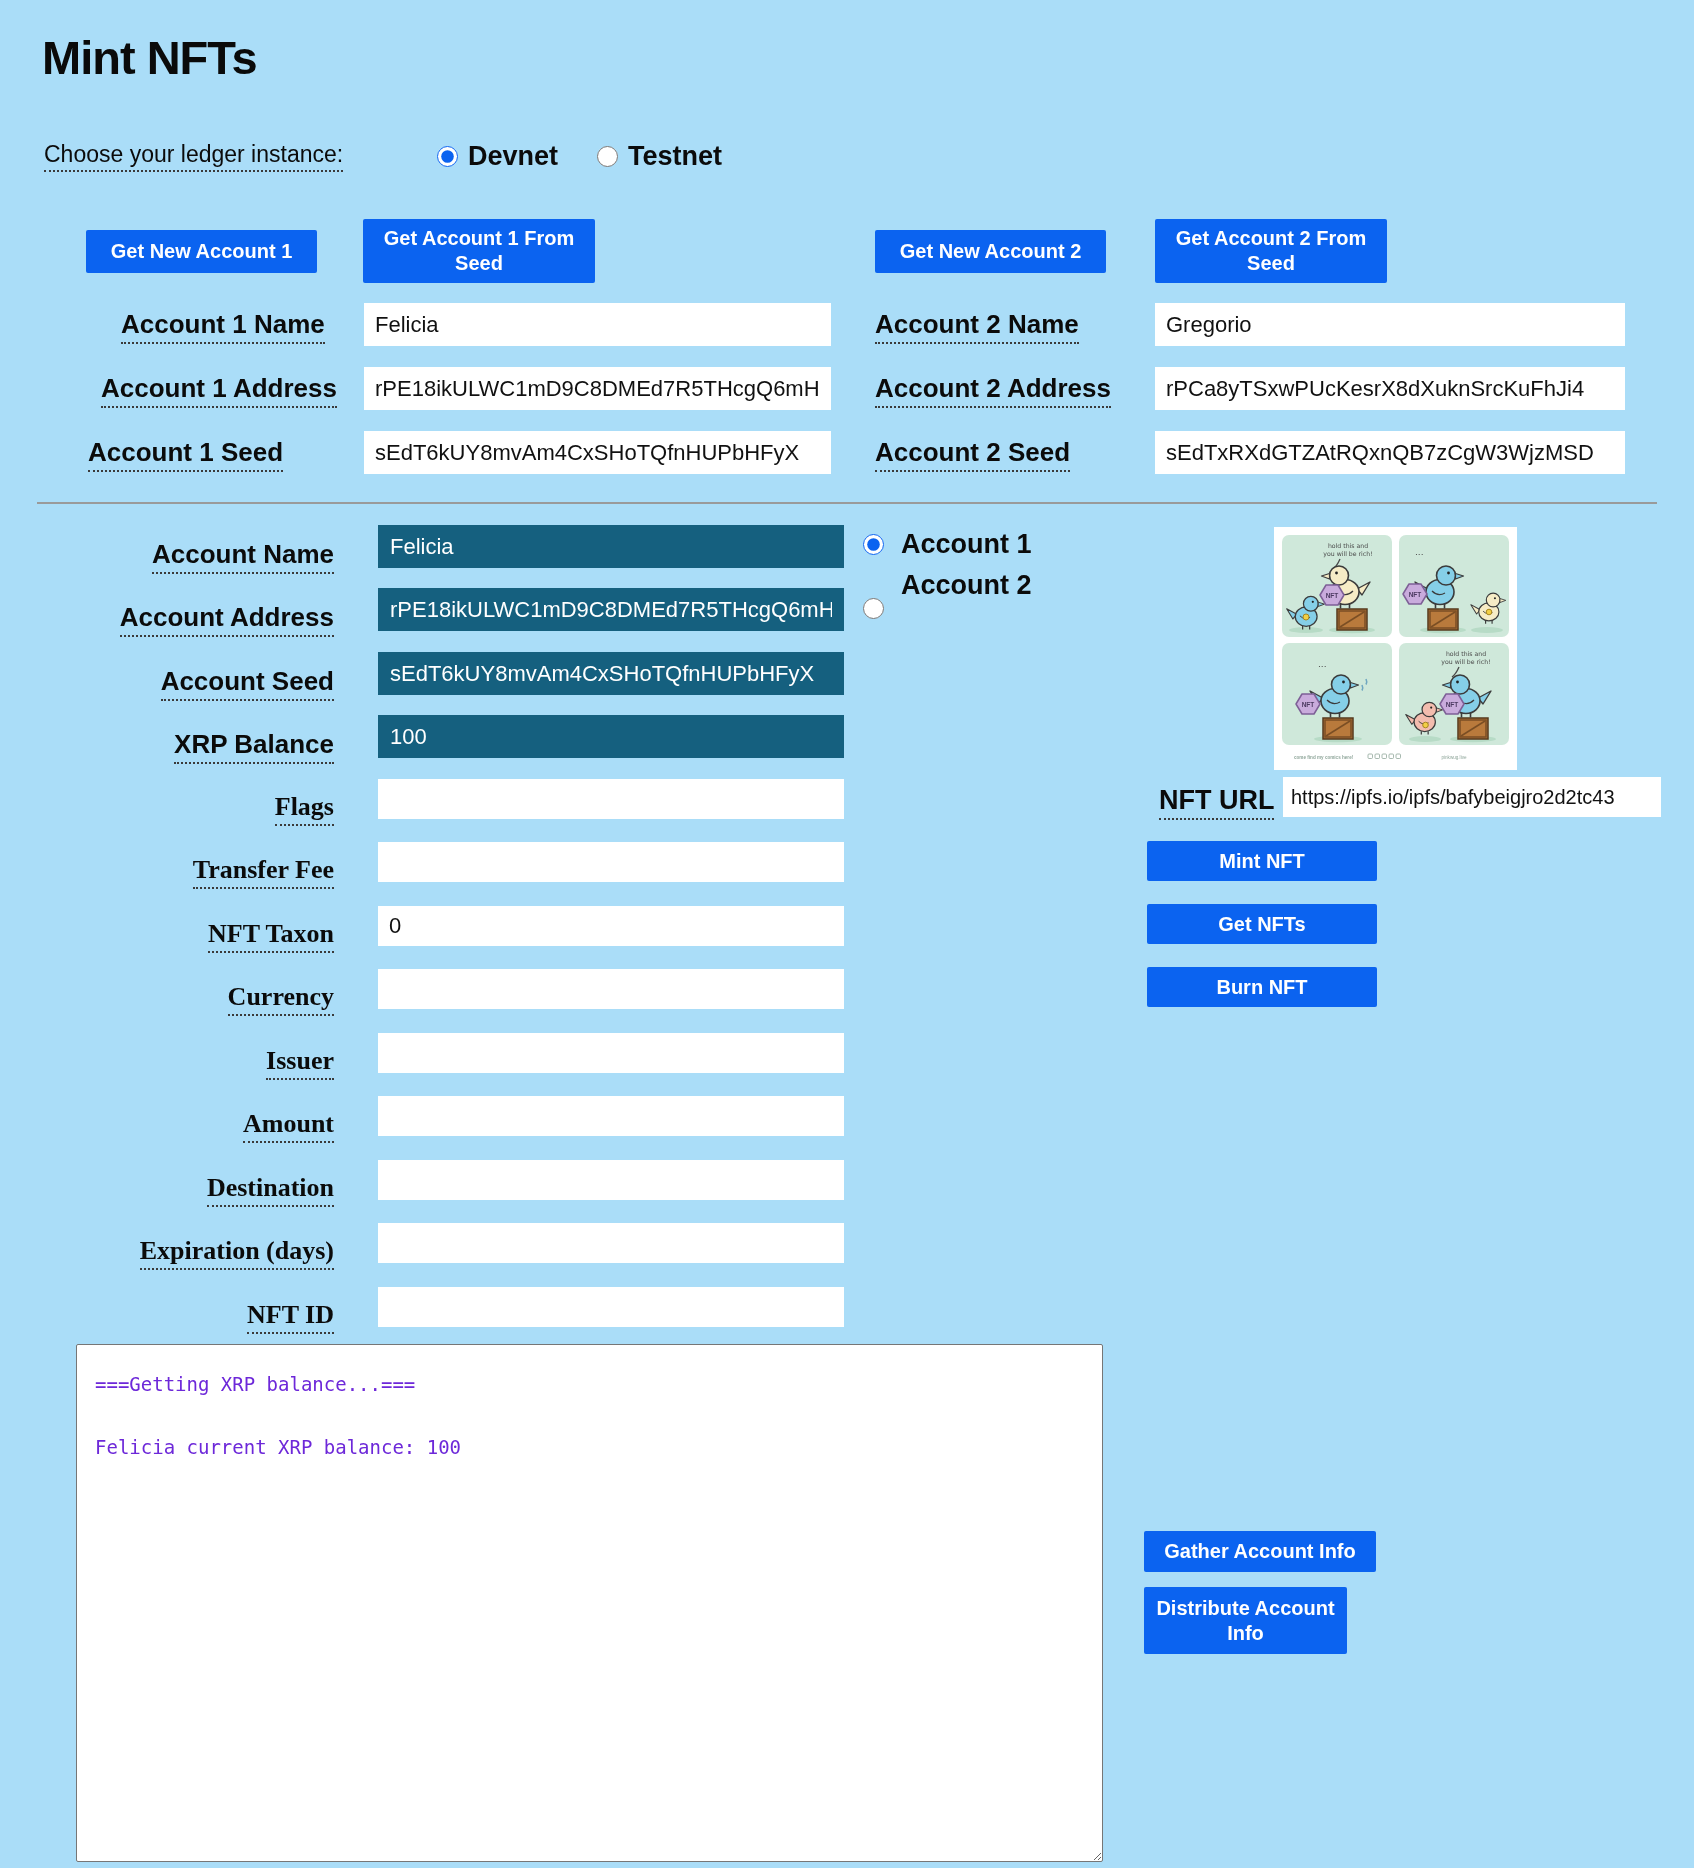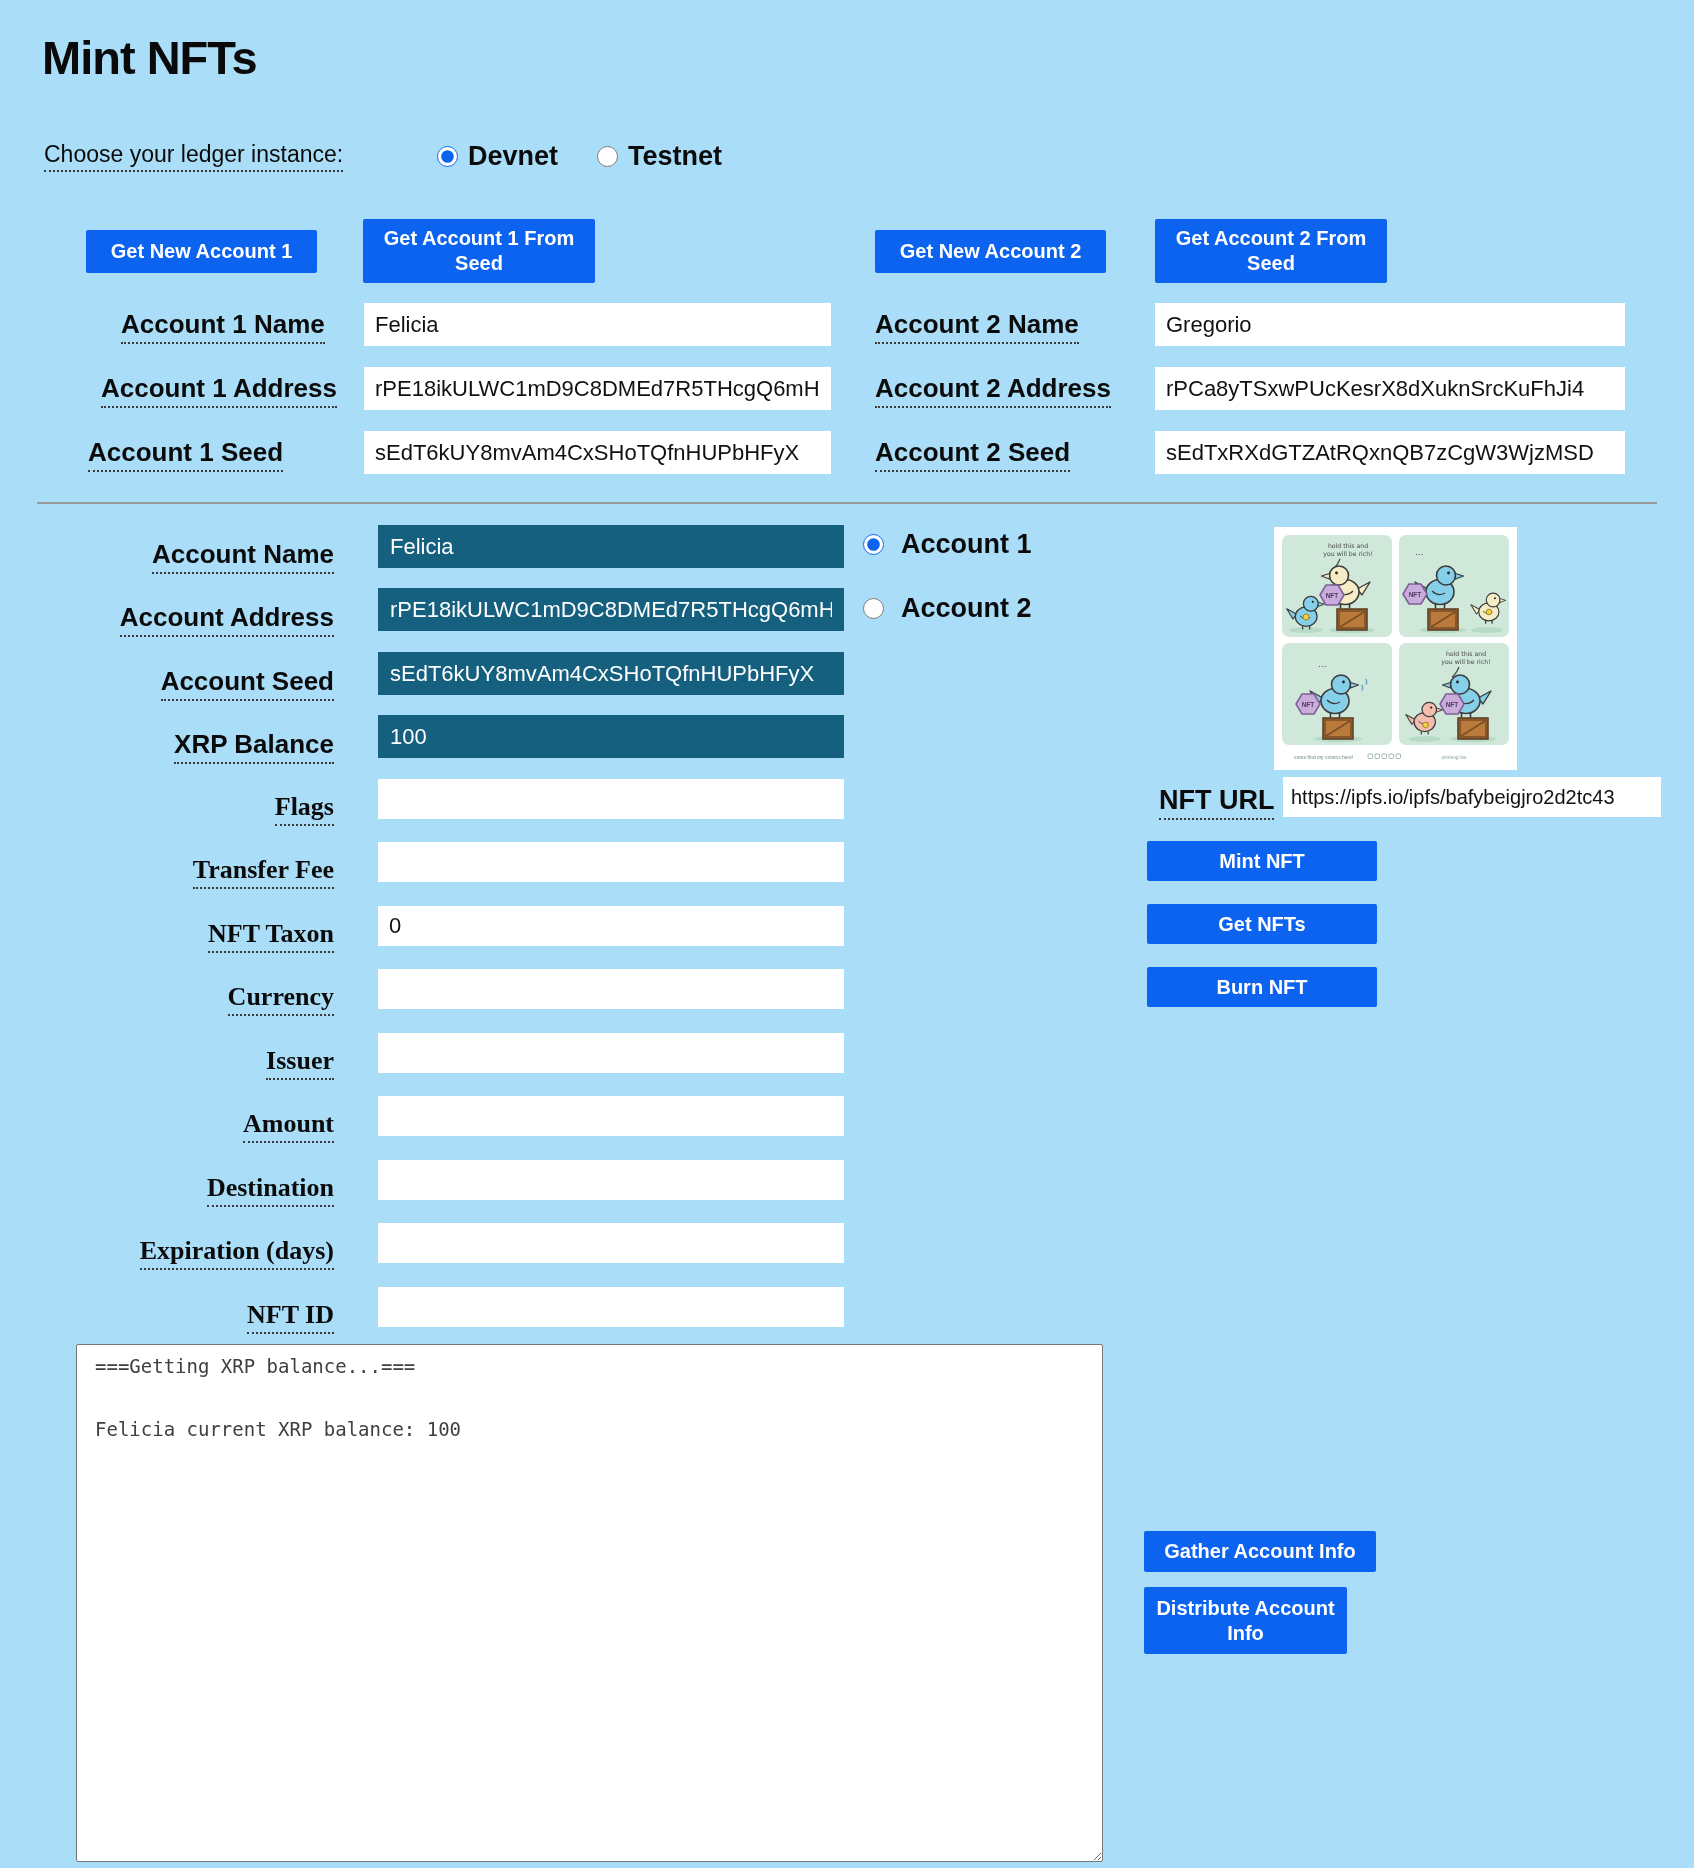--- a/index.html
+++ b/index.html
@@ -58,21 +58,21 @@
     left: 1274px; top: 527px; width: 243px; height: 243px;
     background: #ffffff; padding: 8px;
   }
   .panel { fill: #cfe8da; }
   .comic-txt { fill: #4a4a4a; font-family: "DejaVu Sans", sans-serif; }
 
   .output-area {
     left: 76px; top: 1344px; width: 1027px; height: 518px;
     background: #ffffff; border: 1px solid #767676; border-radius: 2px;
     font-family: "DejaVu Sans Mono", "Liberation Mono", monospace;
-    font-size: 19px; line-height: 1.65; color: #404040; padding: 6px 18px;
+    font-size: 19px; line-height: 1.65; color: #6d28d9; padding: 24px 18px;
     resize: both; outline: none;
   }
 </style>
 </head>
 <body>
 
 <h1 class="abs page-title">Mint NFTs</h1>
 
 <div class="abs ledger-label">
   <span class="dotted">Choose your ledger instance:</span>
@@ -161,21 +161,21 @@
   <span class="dotted">Expiration (days)</span></div>
 <input class="abs txt-input mid-field" style="top: 1223px; height: 40px;" value="">
 
 <div class="abs sec-label lh40 mid-label" style="top:1287px;">
   <span class="dotted">NFT ID</span></div>
 <input class="abs txt-input mid-field" style="top: 1287px; height: 40px;" value="">
 
 <input class="abs" type="radio" name="account-select" checked="" style="left: 863px; top: 534px;">
 <div class="abs radio-label" style="left:901px; top:529px;">Account 1</div>
 <input class="abs" type="radio" name="account-select" style="left: 863px; top: 598px;">
-<div class="abs radio-label" style="left:901px; top:593px;">Account 2</div>
+<div class="abs radio-label" style="left:901px; top:570px;">Account 2</div>
 
 <div class="abs nft-image-box">
   <svg width="227" height="227" viewBox="0 0 227 227">
     <defs>
       <g id="bird">
         <path d="M10,26 L-3,19 L5,32 Z" fill="currentColor" stroke="#3b3b3b" stroke-width="1.4" stroke-linejoin="round"></path>
         <ellipse cx="22" cy="29" rx="14" ry="12.5" fill="currentColor" stroke="#3b3b3b" stroke-width="1.6"></ellipse>
         <path d="M14,28 q6,6 13,2" fill="none" stroke="#3b3b3b" stroke-width="1.2"></path>
         <circle cx="28" cy="12.5" r="9.5" fill="currentColor" stroke="#3b3b3b" stroke-width="1.6"></circle>
         <path d="M37.5,10.5 l8,2.5 -8,3 z" fill="currentColor" stroke="#3b3b3b" stroke-width="1.2" stroke-linejoin="round"></path>

